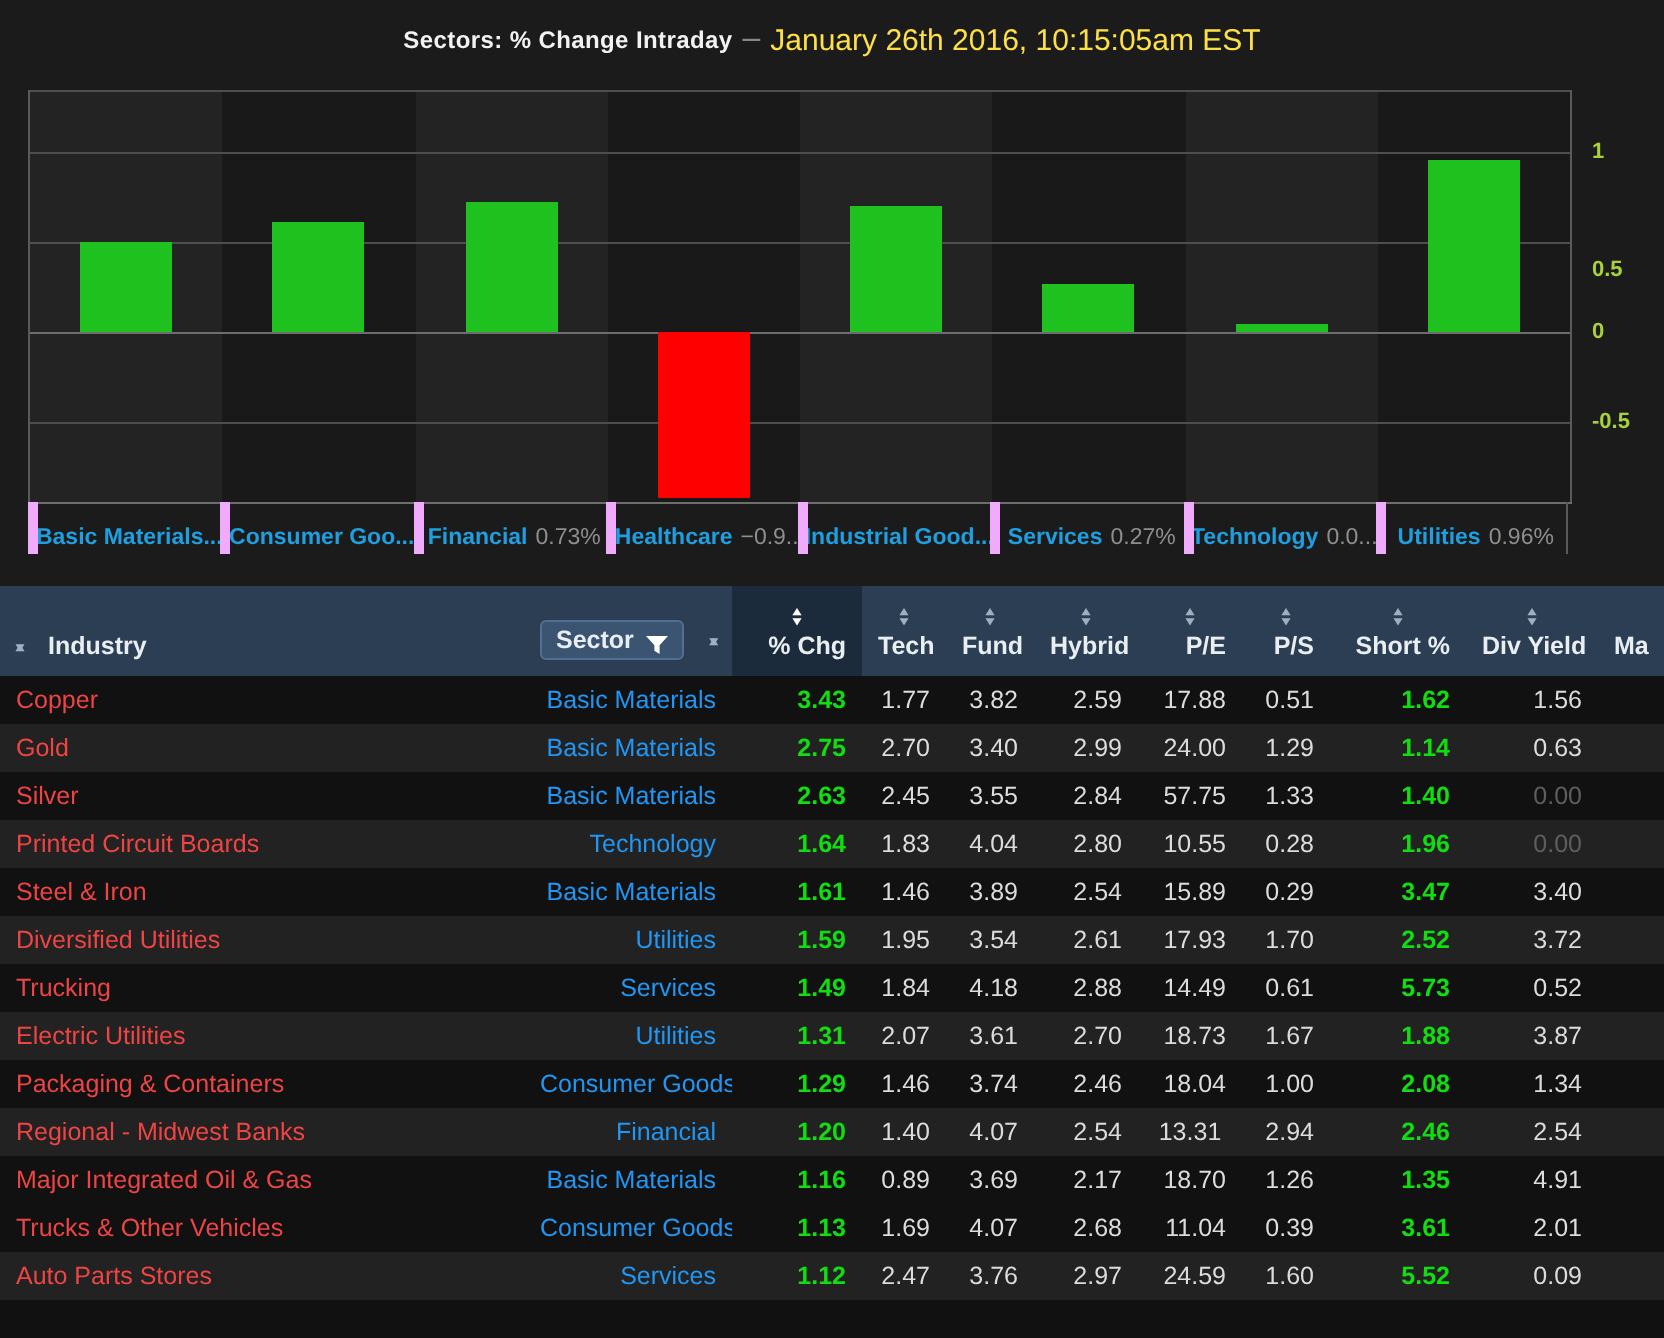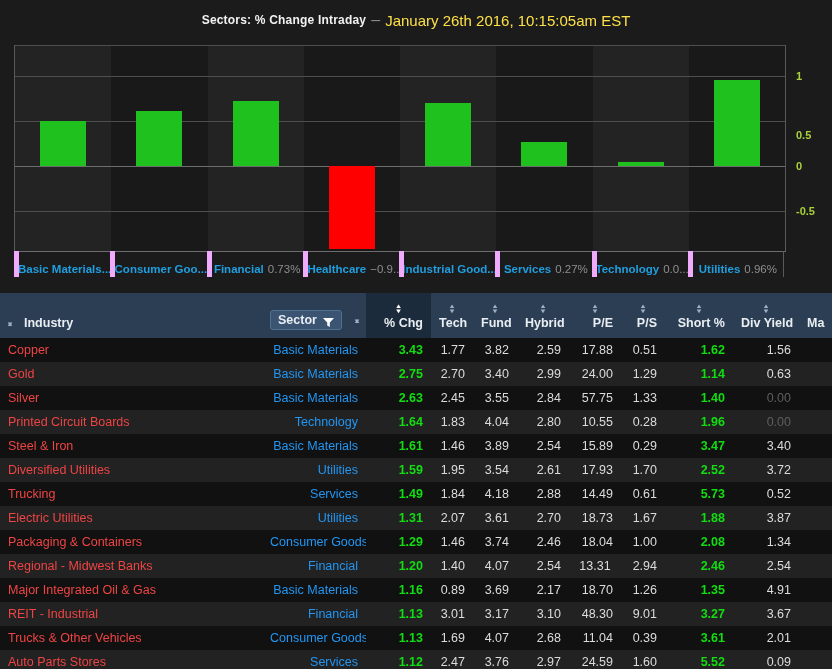--- a/index.html
+++ b/index.html
@@ -359,33 +359,20 @@
           <td class="pos" style="width: 65px;">1.16</td>
           <td class="num" style="width: 42px;">0.89</td>
           <td class="num" style="width: 44px;">3.69</td>
           <td class="num" style="width: 52px;">2.17</td>
           <td class="num" style="width: 52px;">18.70</td>
           <td class="num" style="width: 44px;">1.26</td>
           <td class="green" style="width: 68px;">1.35</td>
           <td class="num" style="width: 66px;">4.91</td>
           <td class="num" style="width: 33px;"></td>
         </tr>
-        <tr class="even">
-          <td class="industry" style="width: 262px;">REIT - Industrial</td>
-          <td class="sector" style="width: 104px;">Financial</td>
-          <td class="pos" style="width: 65px;">1.13</td>
-          <td class="num" style="width: 42px;">3.01</td>
-          <td class="num" style="width: 44px;">3.17</td>
-          <td class="num" style="width: 52px;">3.10</td>
-          <td class="num" style="width: 52px;">48.30</td>
-          <td class="num" style="width: 44px;">9.01</td>
-          <td class="green" style="width: 68px;">3.27</td>
-          <td class="num" style="width: 66px;">3.67</td>
-          <td class="num" style="width: 33px;"></td>
-        </tr>
         <tr class="odd">
           <td class="industry" style="width: 262px;">Trucks &amp; Other Vehicles</td>
           <td class="sector" style="width: 104px;">Consumer Goods</td>
           <td class="pos" style="width: 65px;">1.13</td>
           <td class="num" style="width: 42px;">1.69</td>
           <td class="num" style="width: 44px;">4.07</td>
           <td class="num" style="width: 52px;">2.68</td>
           <td class="num" style="width: 52px;">11.04</td>
           <td class="num" style="width: 44px;">0.39</td>
           <td class="green" style="width: 68px;">3.61</td>

